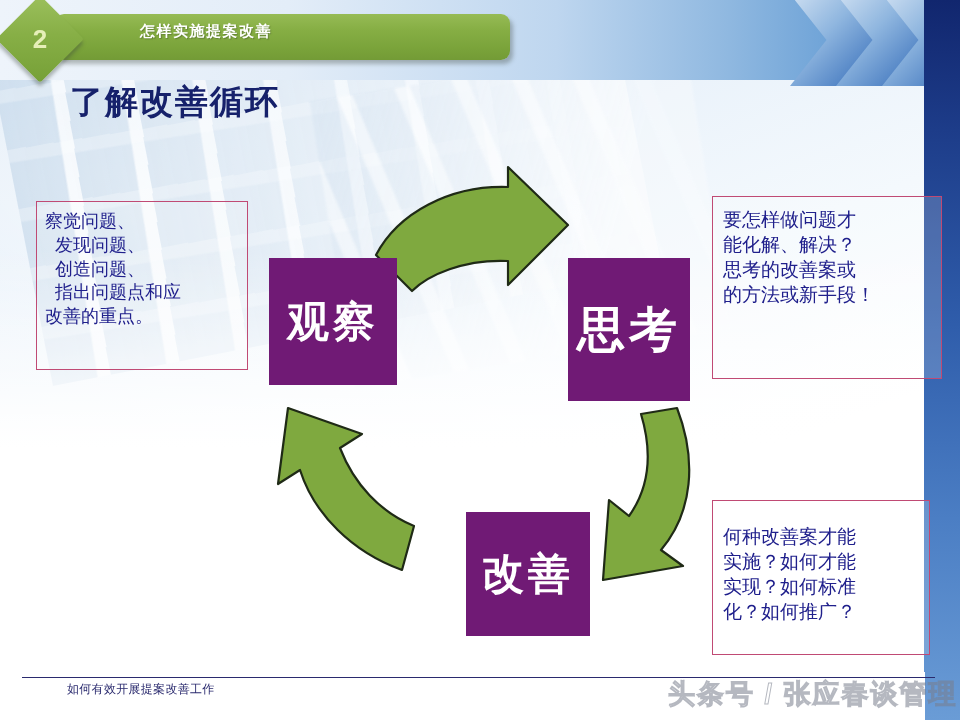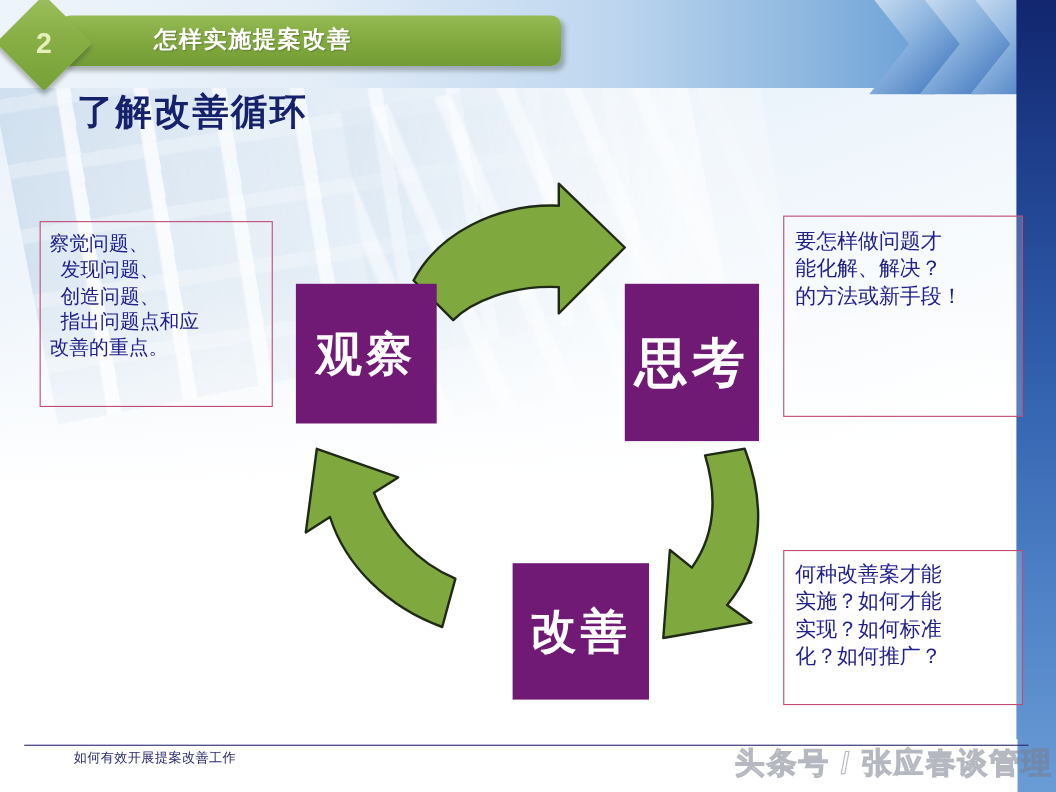--- a/index.html
+++ b/index.html
@@ -63,21 +63,21 @@
 
   
   .header-bar{
     position:absolute;left:55px;top:14px;width:455px;height:46px;
     border-radius:9px;
     background:linear-gradient(180deg,#96bb55 0%,#86ae44 35%,#7aa33a 75%,#739b36 100%);
     box-shadow:3px 4px 4px rgba(60,70,60,.35);
   }
   .header-title{
     position:absolute;left:140px;top:22px;
-    font-size:21px;font-weight:bold;color:#ffffff;
+    font-size:15px;font-weight:bold;color:#ffffff;
     letter-spacing:1.5px;
     text-shadow:1px 1px 1px rgba(70,90,40,.5);
     z-index:6;
   }
   .badge-diamond{
     position:absolute;left:9px;top:8px;width:62px;height:62px;
     background:linear-gradient(135deg,#9cc05d 0%,#87af46 45%,#76a037 100%);
     transform:rotate(45deg);
     box-shadow:3px 3px 4px rgba(60,70,60,.38);
     border-radius:3px;
@@ -115,22 +115,22 @@
 
   
   .note{
     position:absolute;border:1px solid #c04a74;
     color:#20208c;line-height:1.32;
     font-family:"Liberation Serif","DejaVu Serif",serif;
     background:rgba(255,255,255,.18);
   }
   .note-left{left:36px;top:201px;width:196px;height:153px;padding:8px 6px 6px 8px;font-size:18px;}
   .note-left .l-ind{padding-left:10px;}
-  .note-rt{left:712px;top:196px;width:198px;height:165px;padding:10px 8px 6px 10px;font-size:19px;}
-  .note-rb{left:712px;top:500px;width:198px;height:124px;padding:9px 8px 6px 10px;font-size:19px;}
+  .note-rt{left:712px;top:196px;width:198px;height:165px;padding:10px 20px 6px 10px;font-size:19px;}
+  .note-rb{left:712px;top:500px;width:198px;height:124px;padding:23px 8px 6px 10px;font-size:19px;}
   .note div{white-space:nowrap;}
 
   
   .footer-rule{
     position:absolute;left:22px;top:677px;width:913px;height:0;
     border-top:1px solid #2a2a6e;
   }
   .footer-text{
     position:absolute;left:26px;top:681px;
     font-size:12px;color:#2a2a6e;letter-spacing:.3px;margin-left:41px;
@@ -199,20 +199,21 @@
     <div>察觉问题、</div>
     <div class="l-ind">发现问题、</div>
     <div class="l-ind">创造问题、</div>
     <div class="l-ind">指出问题点和应</div>
     <div>改善的重点。</div>
   </div>
 
   <div class="note note-rt">
     <div>要怎样做问题才</div>
     <div>能化解、解决？</div>
+    <div>思考的改善案或</div>
     <div>的方法或新手段！</div>
   </div>
 
   <div class="note note-rb">
     <div>何种改善案才能</div>
     <div>实施？如何才能</div>
     <div>实现？如何标准</div>
     <div>化？如何推广？</div>
   </div>
 

